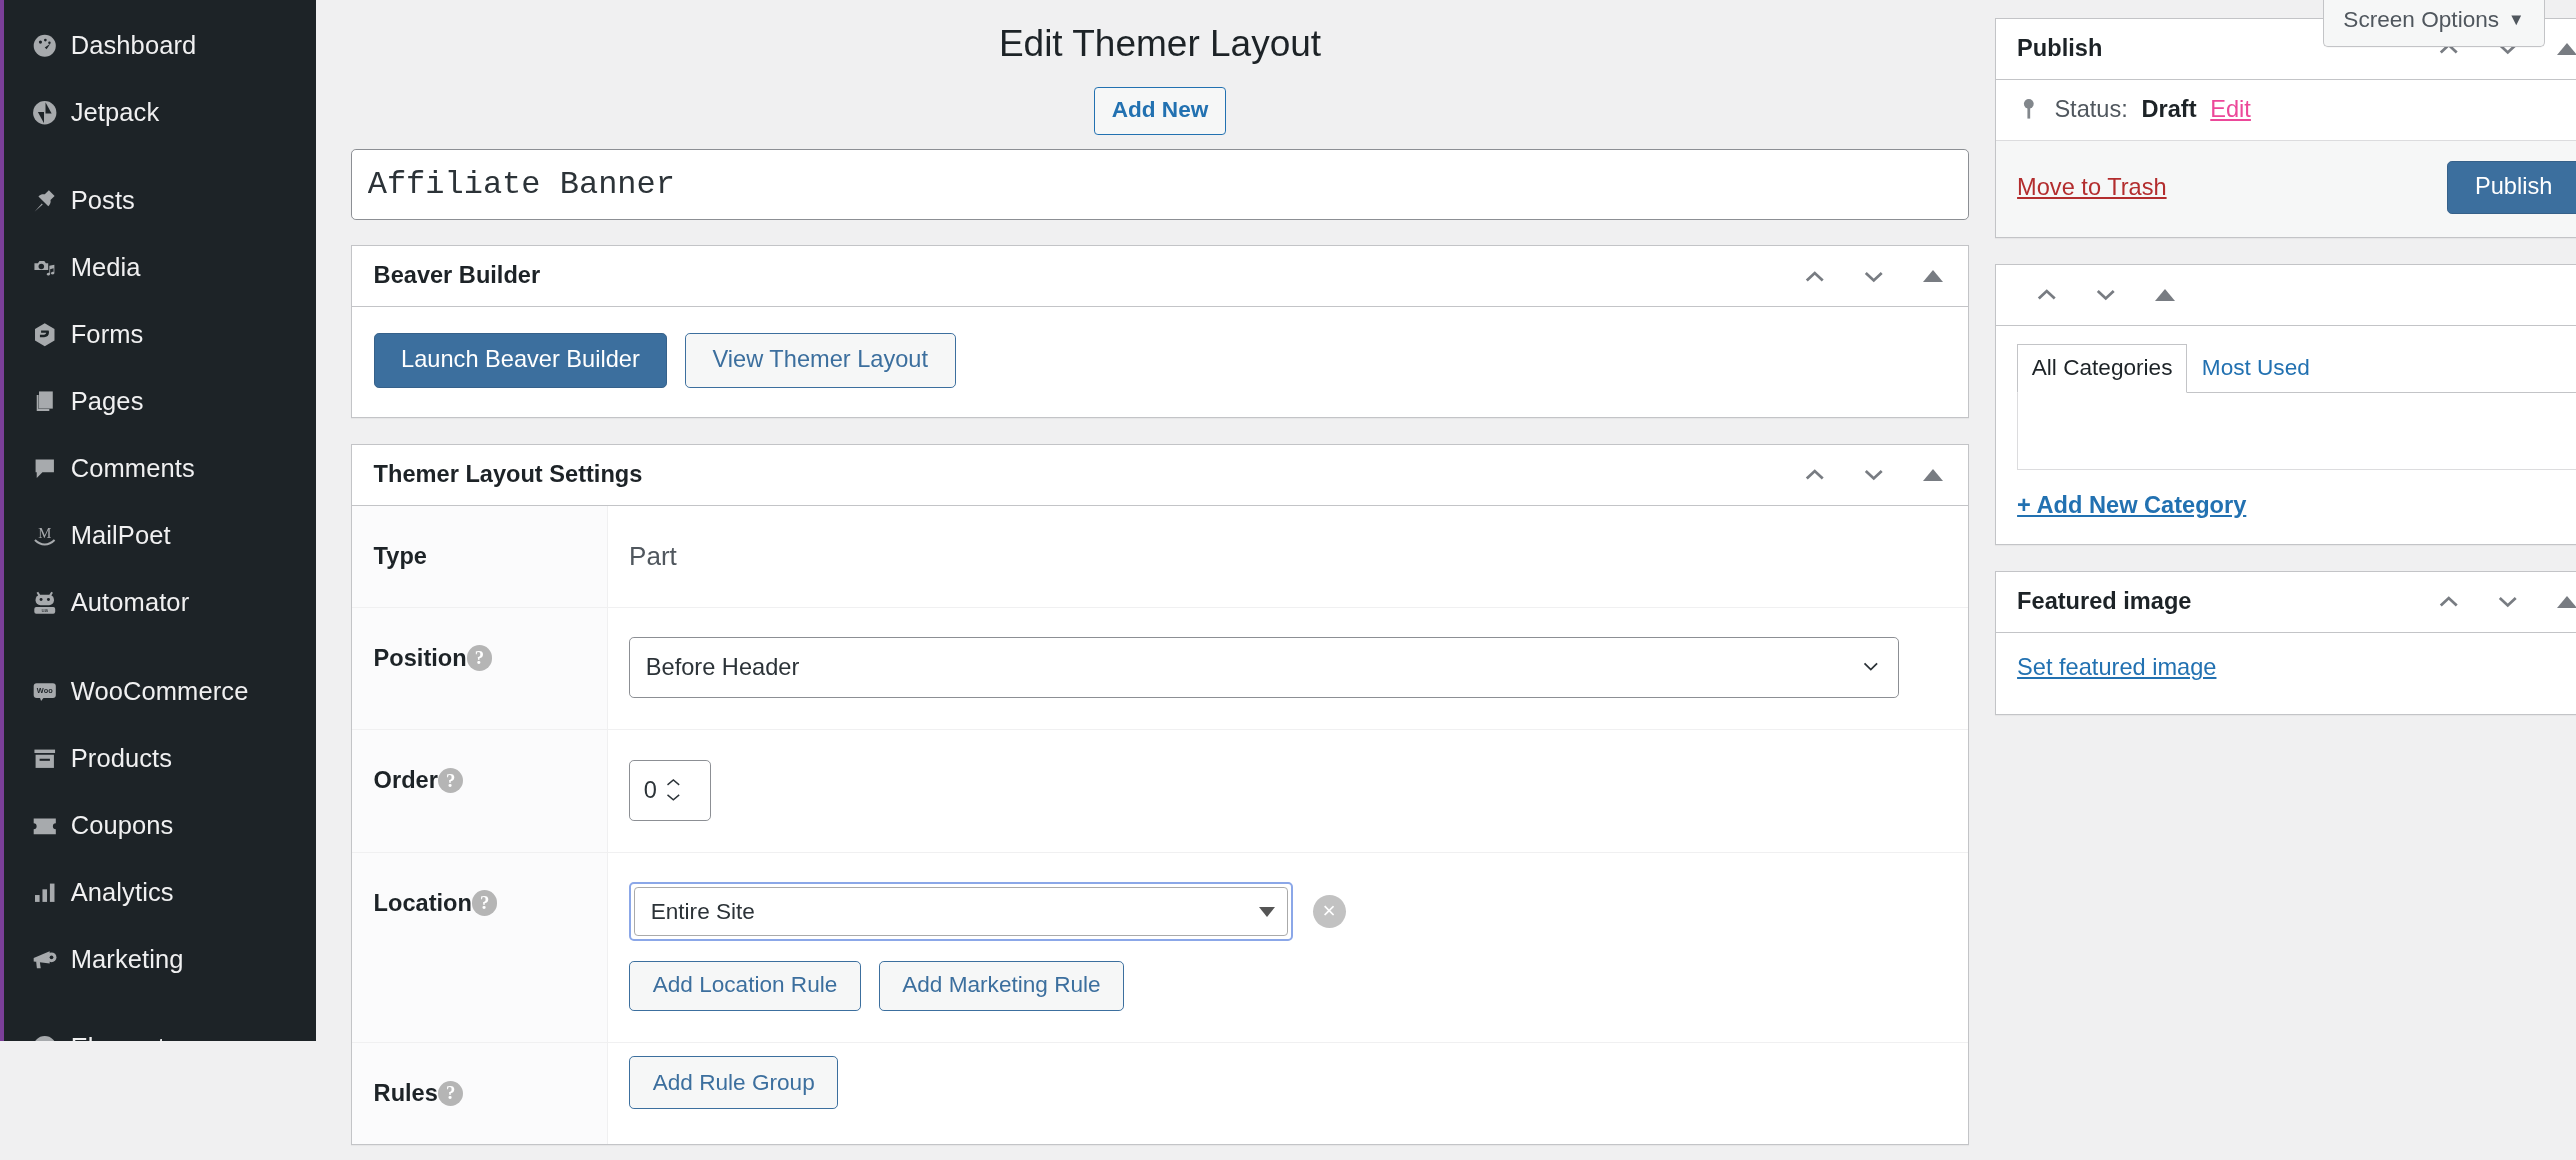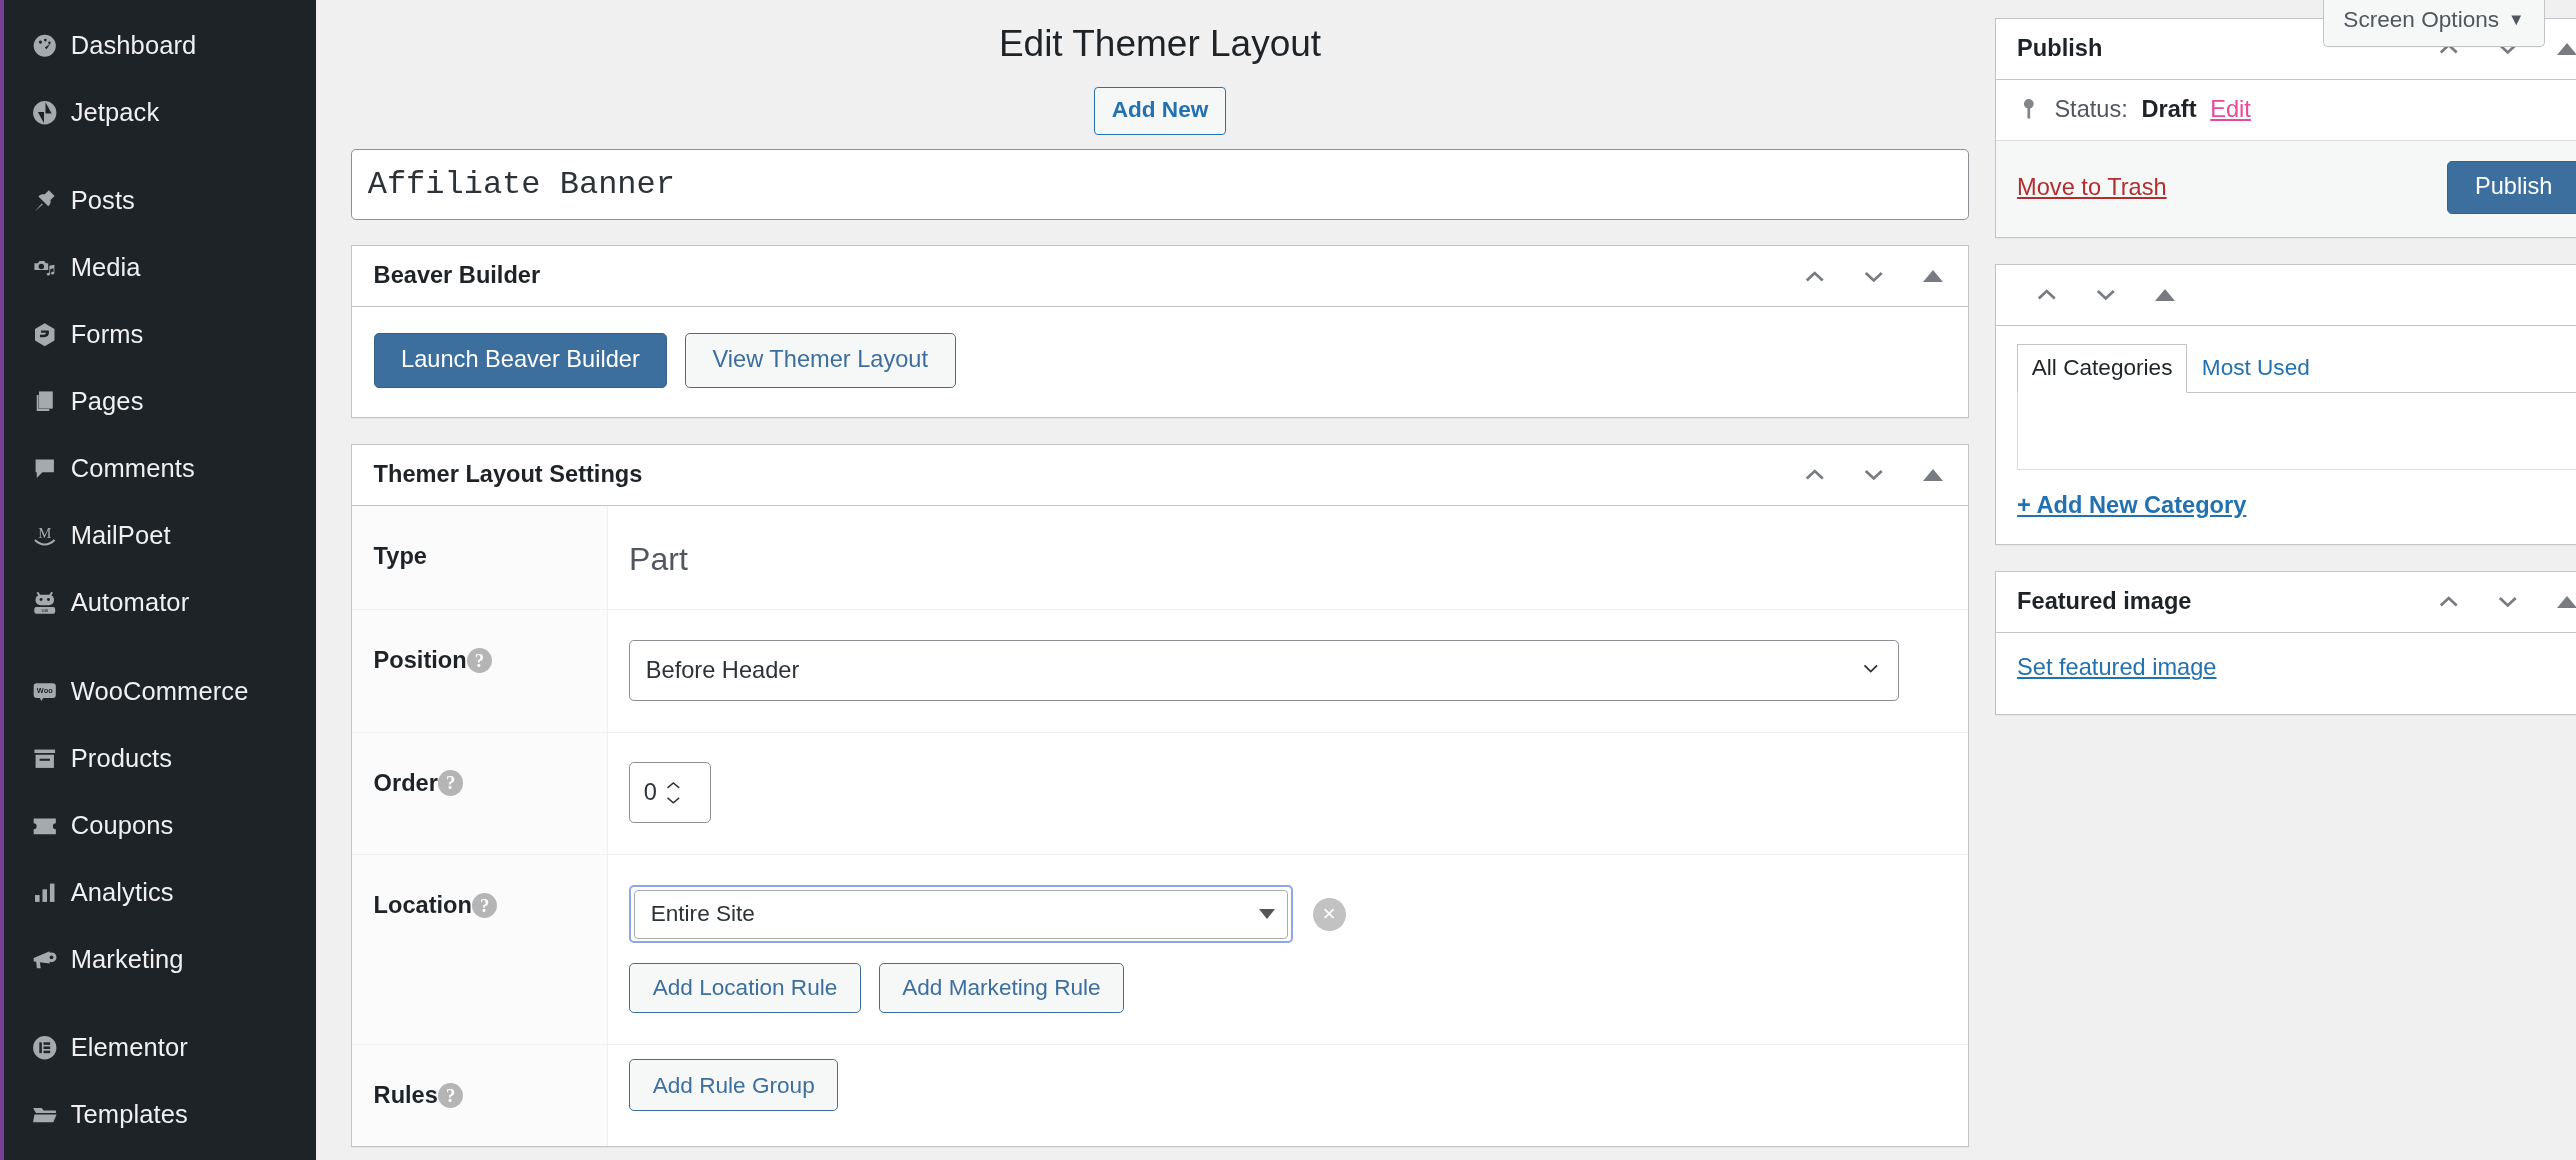--- a/index.html
+++ b/index.html
@@ -8,21 +8,21 @@
     overflow: hidden;
     background: #f0f0f1;
     font-family: "Liberation Sans", sans-serif;
   }
   body { display: flex; }
 
   
   #adminmenu {
     width: 316px;
     min-width: 316px;
-    height: 1160px;
+    height: 1041px;
     background: #1d2327;
     border-left: 4.9px solid #7b3f99;
     padding-top: 11.8px;
     position: relative;
     overflow: hidden;
   }
   .menu-item {
     display: flex;
     align-items: center;
     height: 67px;
@@ -210,21 +210,21 @@
     width: 25.5px; height: 25.5px;
     border-radius: 50%;
     background: #b5b5b5;
     color: #fff;
     font-size: 18.7px;
     font-weight: 700;
     display: flex; align-items: center; justify-content: center;
     cursor: pointer;
     font-family: "Liberation Serif", serif;
   }
-  .static-val { font-size: 32px; color: #50575e; padding-top: 5.9px; display: block; }
+  .static-val { font-size: 26px; color: #50575e; padding-top: 5.9px; display: block; }
 
   
   .wp-select {
     width: 1270px;
     height: 61px;
     border: 1px solid #8c8f94;
     border-radius: 4.9px;
     background: #fff;
     font-size: 23.6px;
     color: #2c3338;

